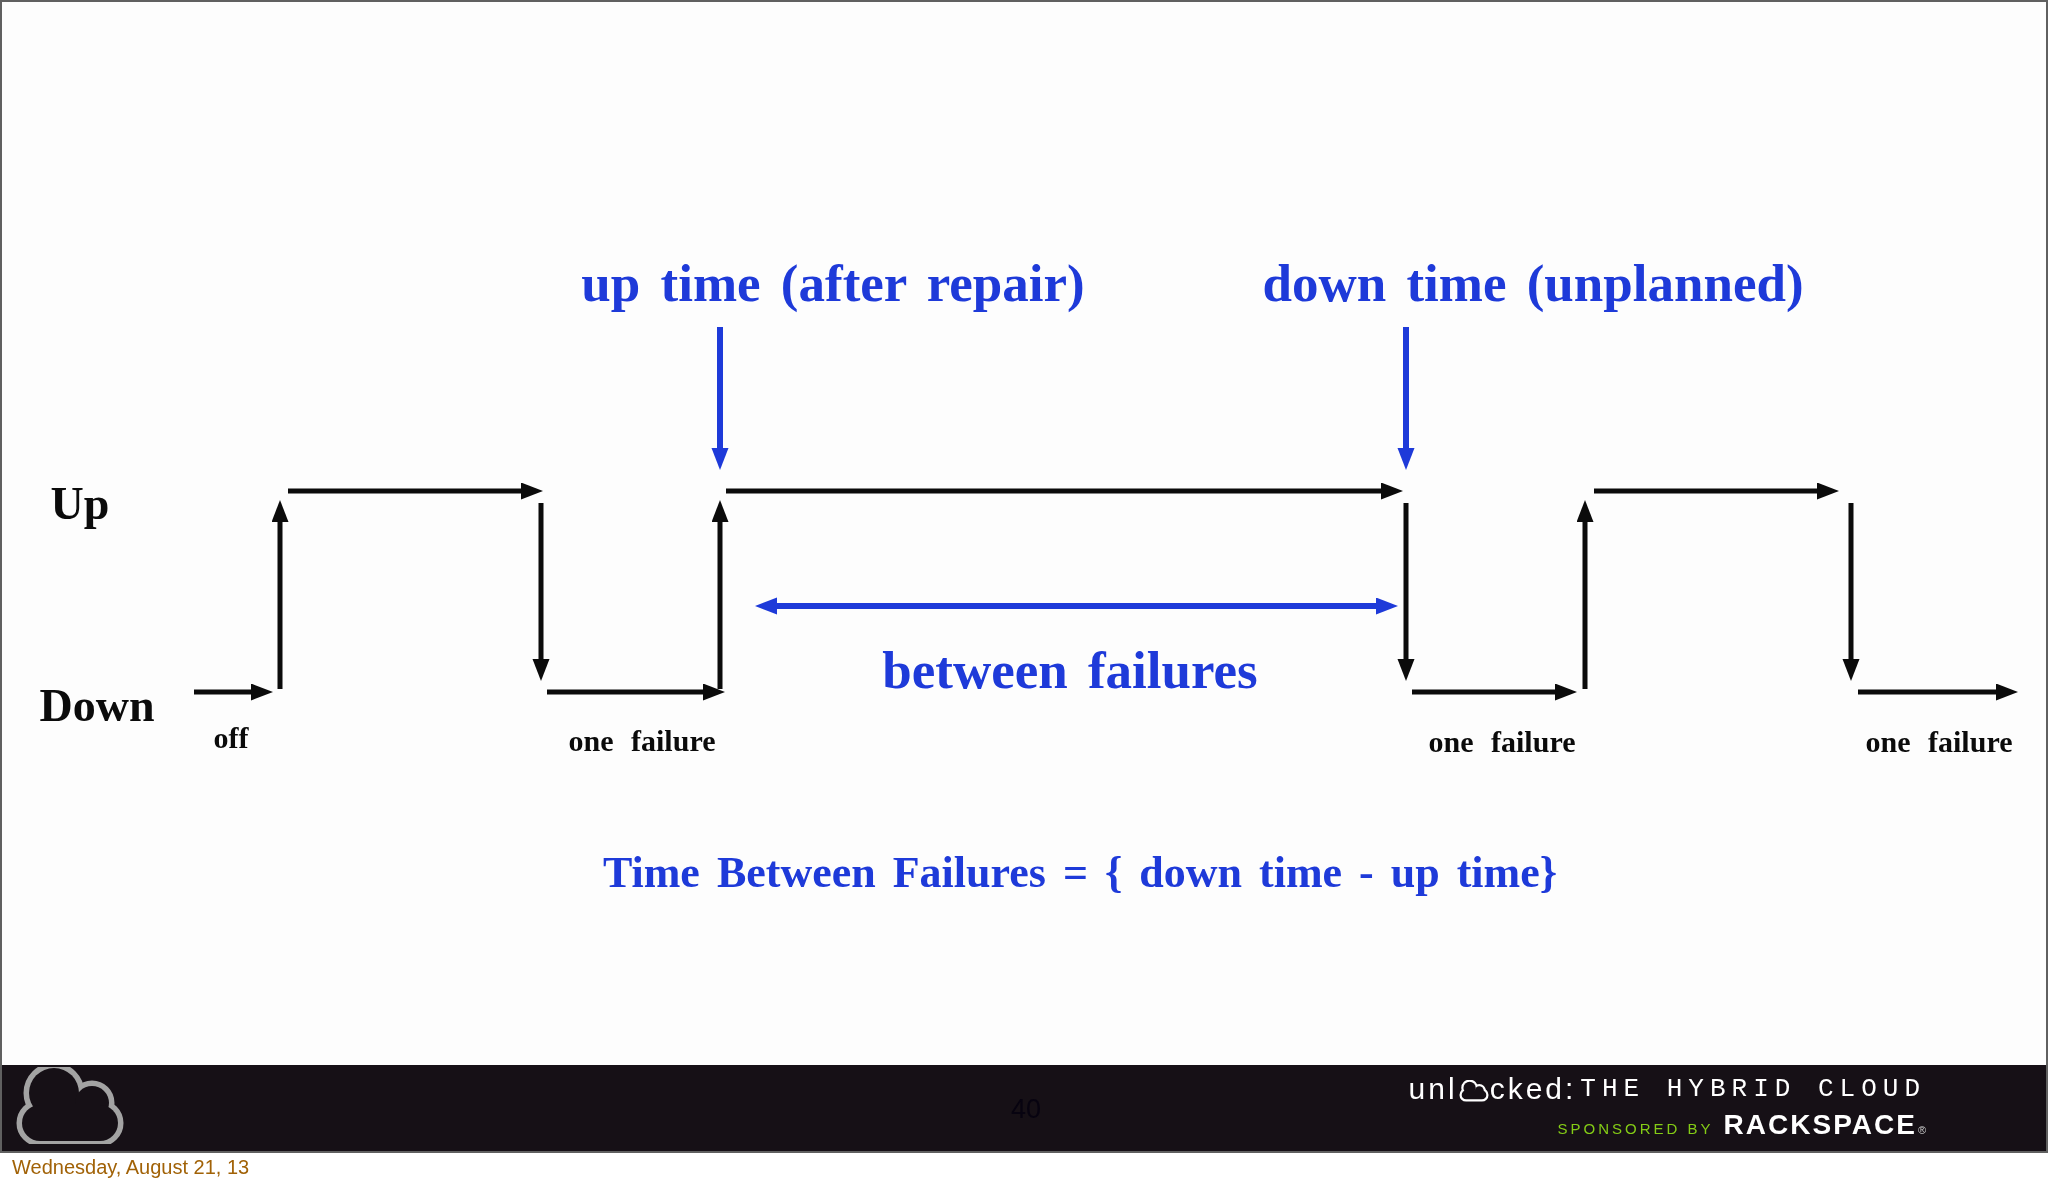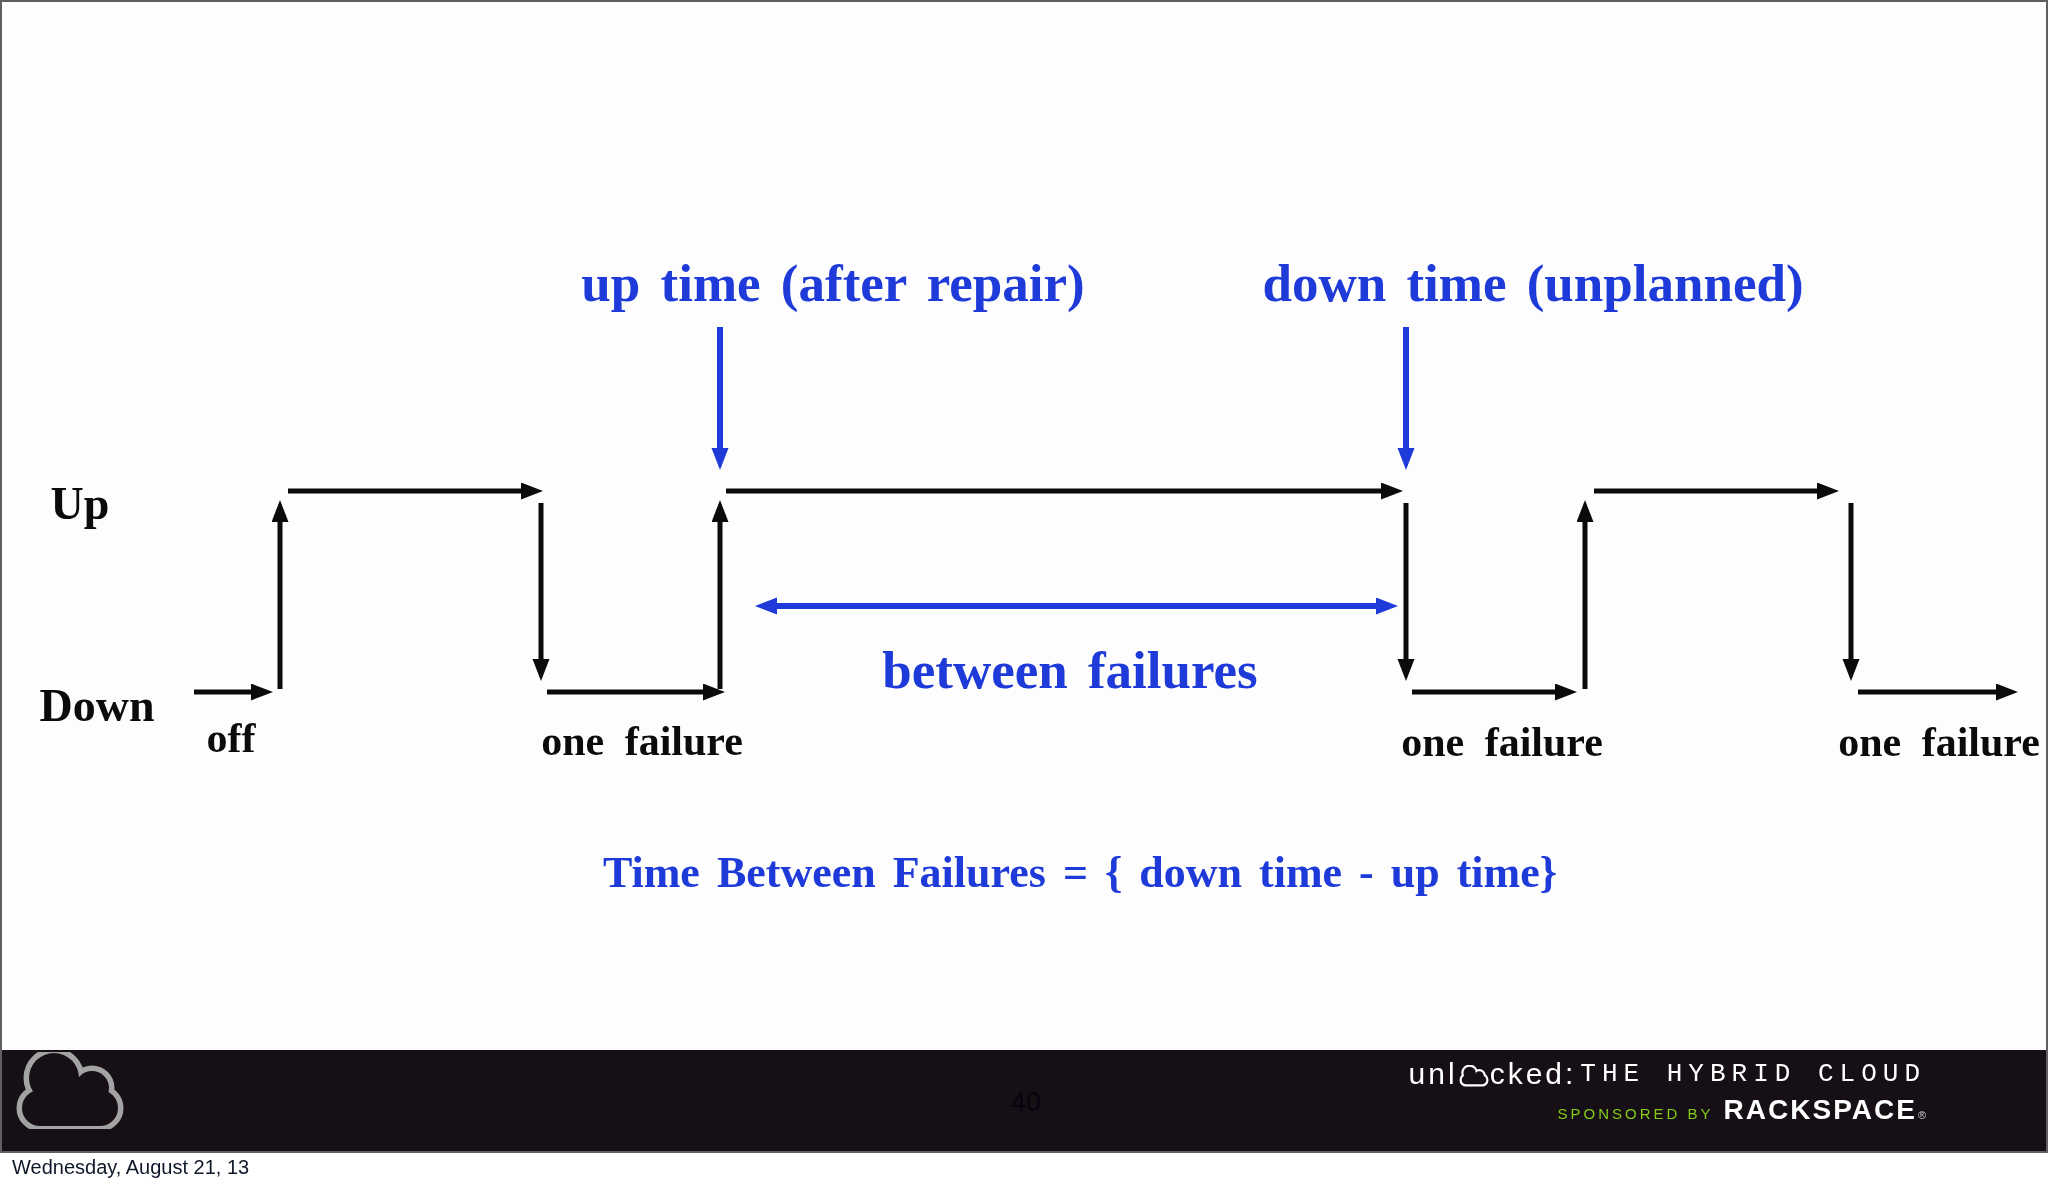--- a/index.html
+++ b/index.html
@@ -4,40 +4,40 @@
 <style>
   html,body{margin:0;padding:0;background:#ffffff;}
   .stage{position:relative;width:2048px;height:1184px;background:#ffffff;overflow:hidden;
          font-family:"Liberation Serif",serif;}
   .slide{position:absolute;left:0;top:0;width:2048px;height:1153px;background:#fdfdfd;
          border:2px solid #606060;box-sizing:border-box;}
   .diagram-svg{position:absolute;left:0;top:0;width:2048px;height:1153px;pointer-events:none;}
   .lbl{position:absolute;transform:translate(-50%,-50%);white-space:nowrap;
        font-family:"Liberation Serif",serif;font-weight:700;color:#0b0b0b;line-height:1;}
   .axis{font-size:46px;}
-  .event{font-size:42px;word-spacing:10px;}
+  .event{font-size:30px;word-spacing:10px;}
   .blue{color:#1e3ad9;}
   .ann{font-size:53px;word-spacing:7px;}
   .formula{font-size:44px;word-spacing:6px;font-family:Liberation Serif, serif;}
-  .footer-bar{position:absolute;left:0;right:0;bottom:0;height:101px;background:#161016;}
+  .footer-bar{position:absolute;left:0;right:0;bottom:0;height:86px;background:#161016;}
   .cloud-logo{position:absolute;left:10px;top:2px;}
   .page-num{position:absolute;left:1024px;top:50%;transform:translate(-50%,-46%);
             font-family:"Liberation Sans",sans-serif;font-size:27px;color:#070310;}
   .brand{position:absolute;right:120px;top:7px;text-align:right;color:#ffffff;
          font-family:"Liberation Sans",sans-serif;line-height:1;}
   .brand-line1{display:flex;align-items:center;justify-content:flex-end;height:34px;}
   .wordmark{font-size:30px;letter-spacing:3px;font-weight:400;display:flex;align-items:center;}
   .wordmark .cloud-glyph{margin:4px 1px 0 1px;display:inline-block;}
   .tagline{font-size:26px;letter-spacing:6px;font-weight:400;margin-left:4px;font-family:Liberation Mono, monospace;}
   .brand-line2{margin-top:5px;display:flex;align-items:baseline;justify-content:flex-end;}
   .sponsored{font-size:15px;letter-spacing:3px;color:#84cc16;margin-right:10px;}
   .sponsor{font-size:28px;font-weight:700;letter-spacing:2px;}
   .regmark{font-size:11px;vertical-align:top;line-height:1;margin-left:1px;color:#cfcfcf;}
   .date-stamp{position:absolute;left:12px;top:1156px;font-family:"Liberation Sans",sans-serif;
-              font-size:20px;color:#0f172a;}
+              font-size:20px;color:#a16207;}
 </style>
 </head>
 <body>
 
 <div class="stage">
   <div class="slide">
 
     <svg class="diagram-svg" width="2048" height="1153" viewBox="0 0 2048 1153" xmlns="http://www.w3.org/2000/svg">
       <defs>
         <marker id="ah-k" markerUnits="userSpaceOnUse" markerWidth="23" markerHeight="18" refX="1" refY="8.5" orient="auto">

